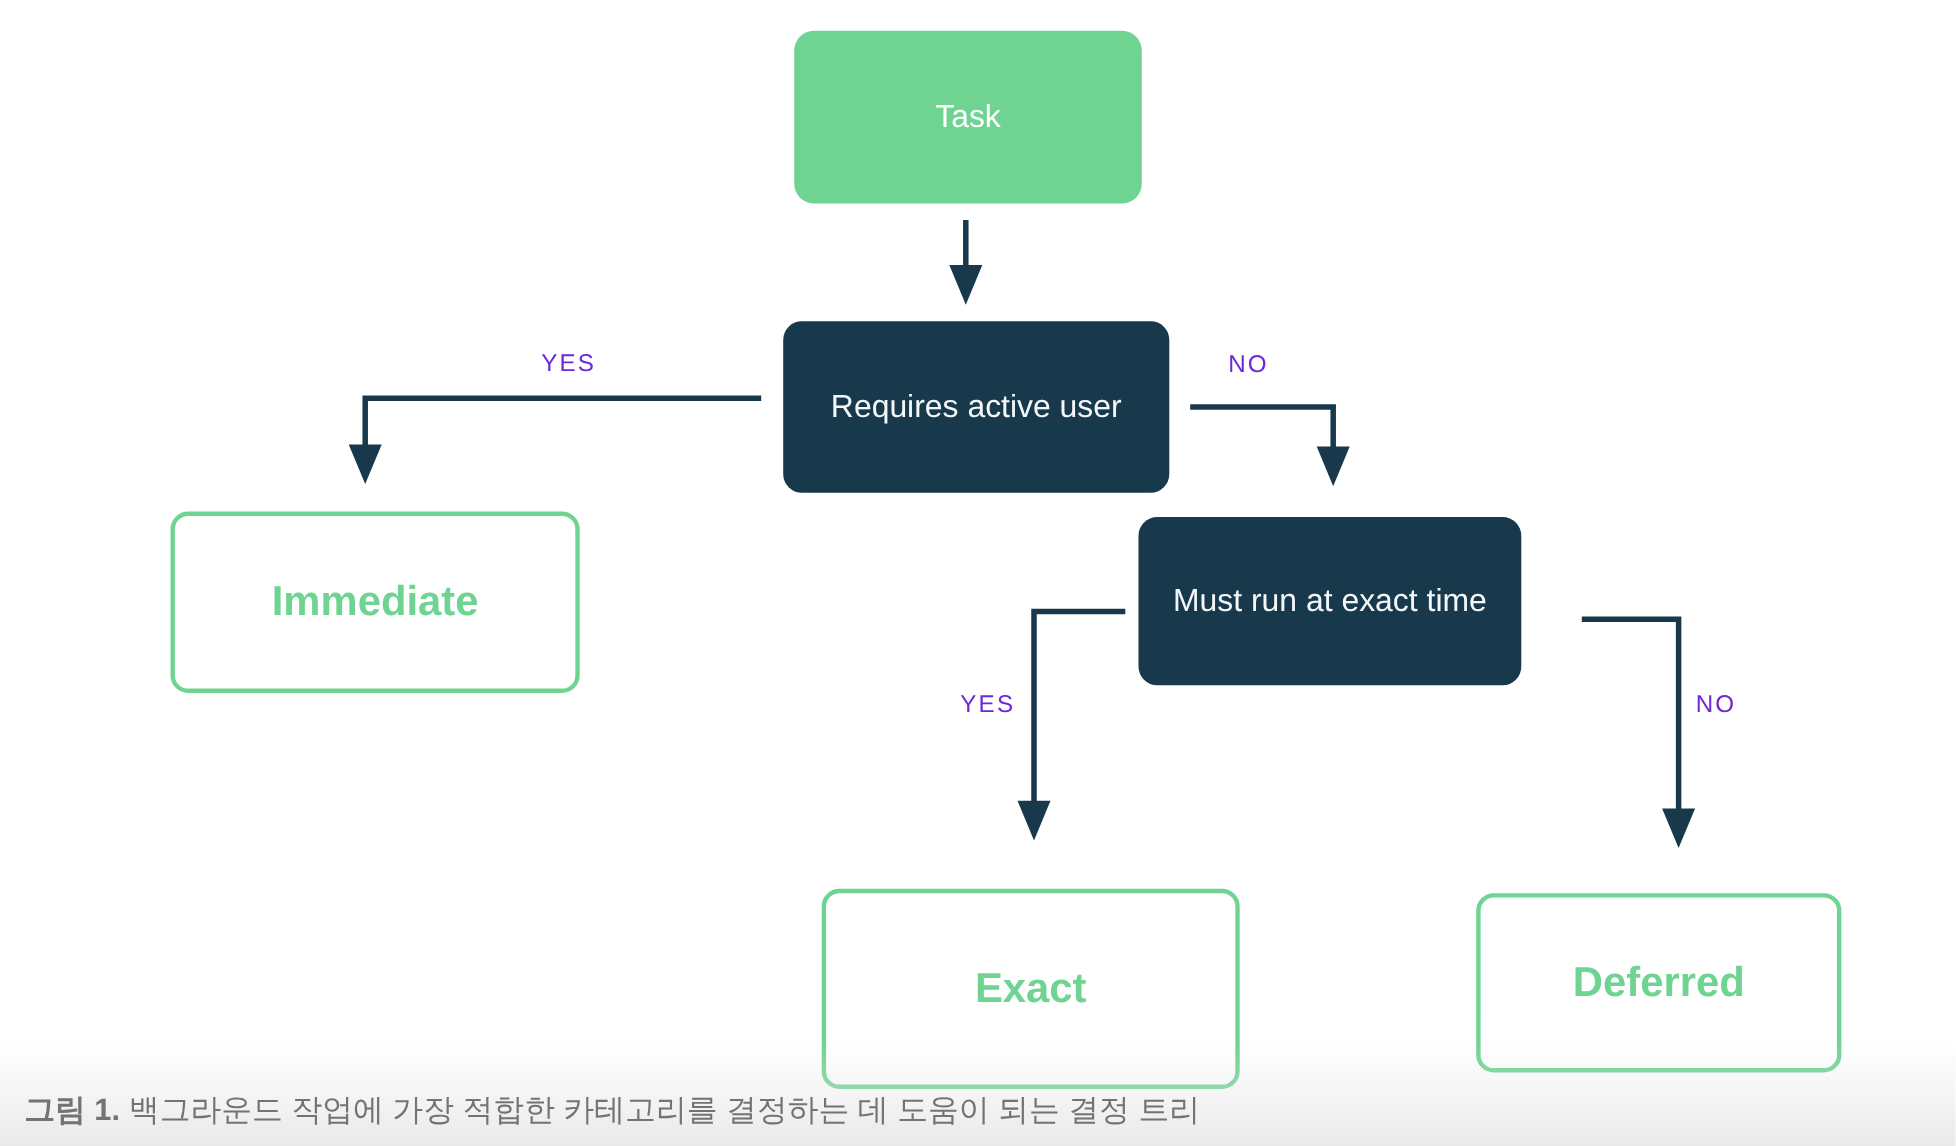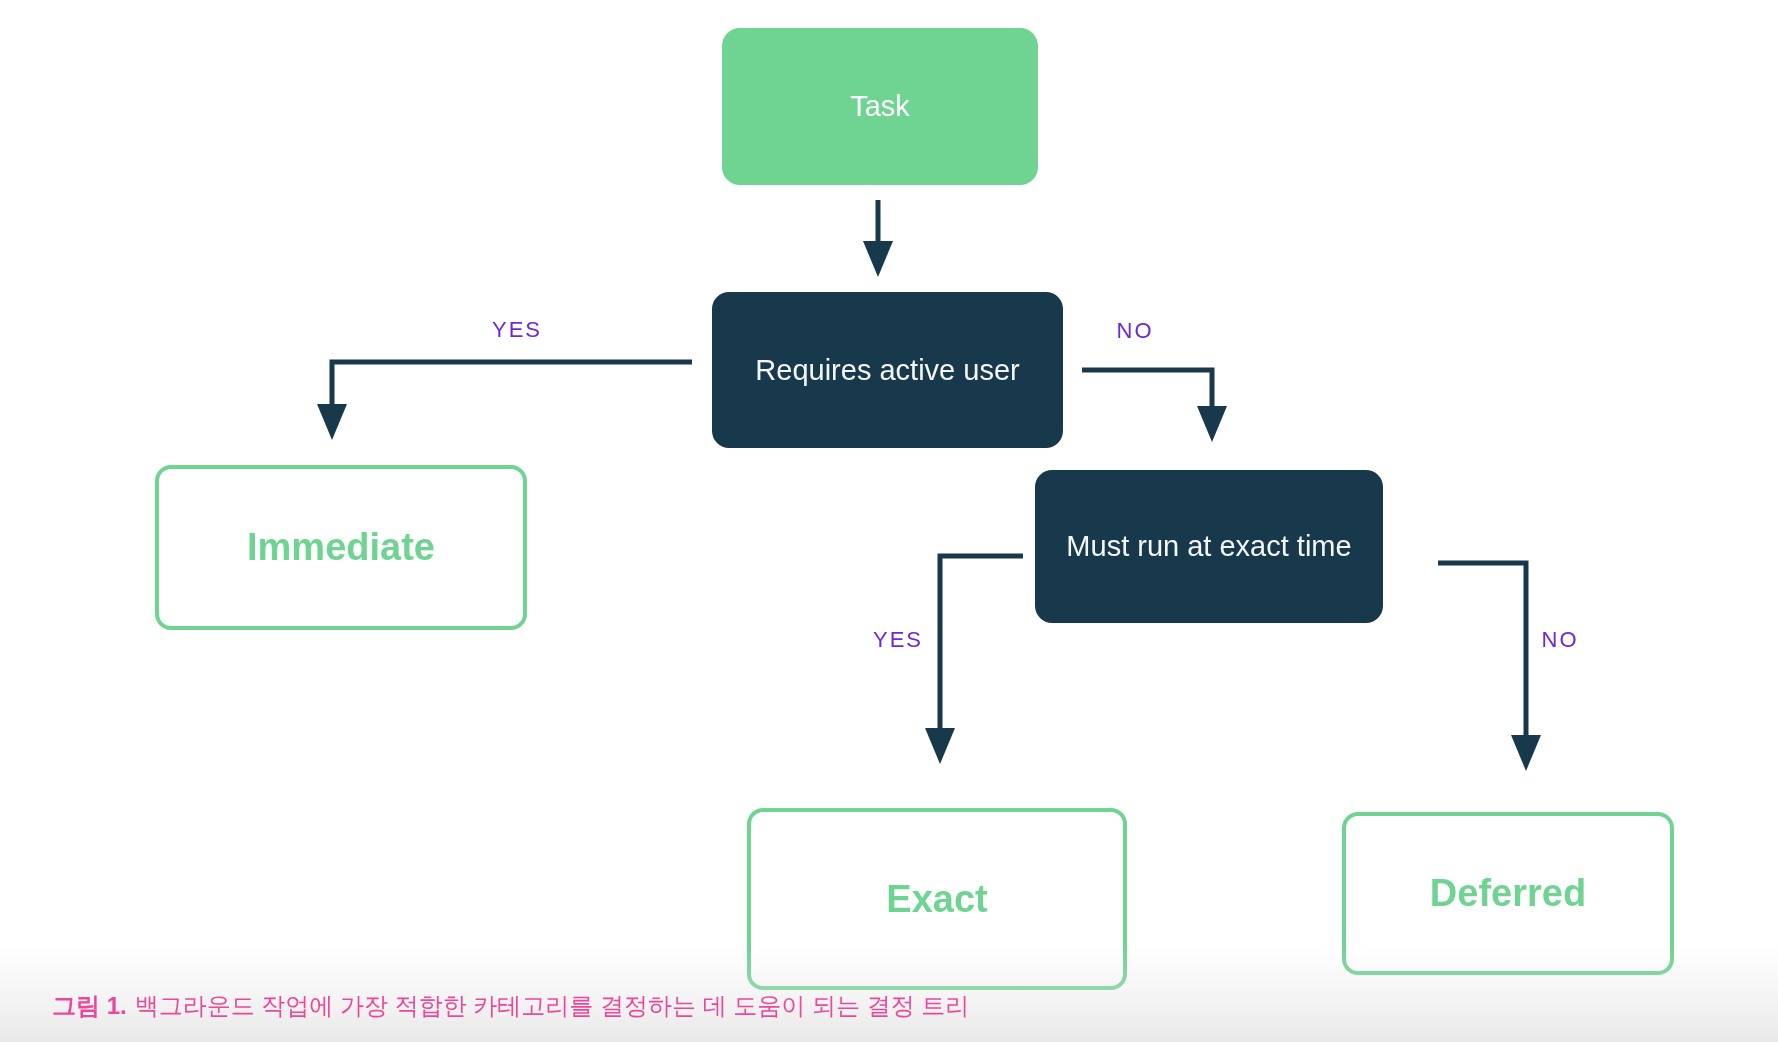--- a/index.html
+++ b/index.html
@@ -84,24 +84,23 @@
     background: linear-gradient(180deg,
       rgba(230,230,230,0) 0%,
       rgba(226,226,226,0.30) 45%,
       rgba(218,218,218,0.60) 100%);
     pointer-events: none;
   }
   .caption {
     position: absolute;
     left: 22px;
     top: 990px;
-    font-size: 24px;
-    color: #ec4899;
+    font-size: 28px;
+    color: #737373;
     white-space: nowrap;
-    margin-left: 30px;
   }
   .caption .figure-label {
     font-weight: 700;
     margin-right: 8px;
   }
 </style>
 </head>
 <body>
 
 <div class="canvas">

